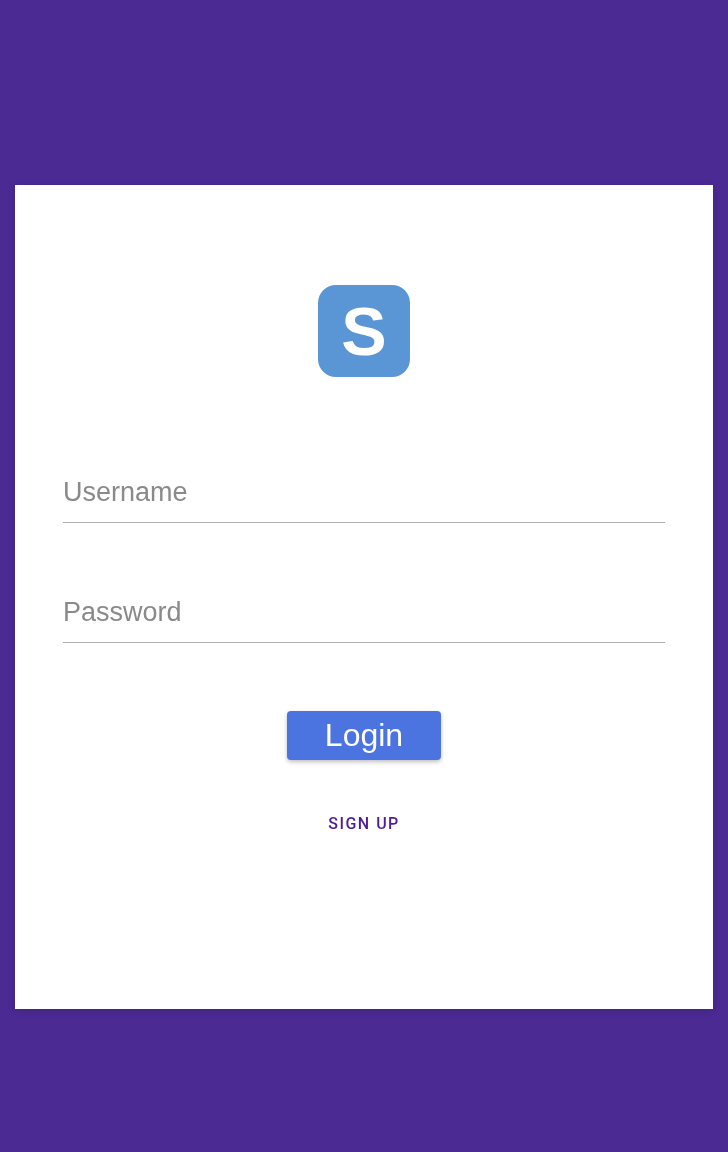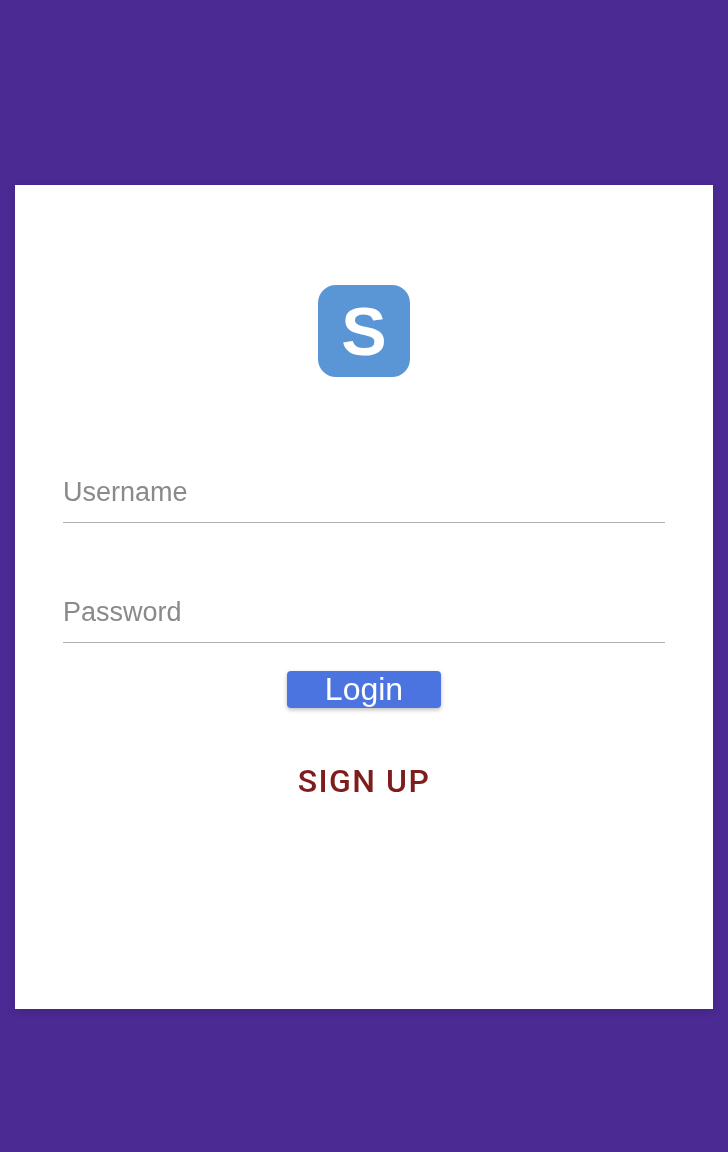--- a/index.html
+++ b/index.html
@@ -52,37 +52,37 @@
       font-size: 27px;
       color: #6d28d9;
       outline: none;
       background: transparent;
       margin-bottom: 60px;
     }
     .input-field::placeholder {
       color: #8a8a8a;
     }
     .input-field.second {
-      margin-bottom: 28px;
+      margin-bottom: 68px;
     }
     .login-button {
       background-color: #4c74e0;
       color: #ffffff;
       border: none;
       font-size: 32px;
       font-weight: 400;
-      padding: 0 38px;
+      padding: 6px 38px;
       border-radius: 4px;
       cursor: pointer;
       box-shadow: 0 2px 4px rgba(0,0,0,0.25);
       margin-bottom: 54px;
     }
     .signup-link {
-      color: #7f1d1d;
-      font-size: 32px;
+      color: #4c1d95;
+      font-size: 16px;
       font-weight: 500;
       letter-spacing: 1.5px;
       text-decoration: none;
       cursor: pointer;
     }
   </style>
 </head>
 <body>
 
 <div class="login-card">

